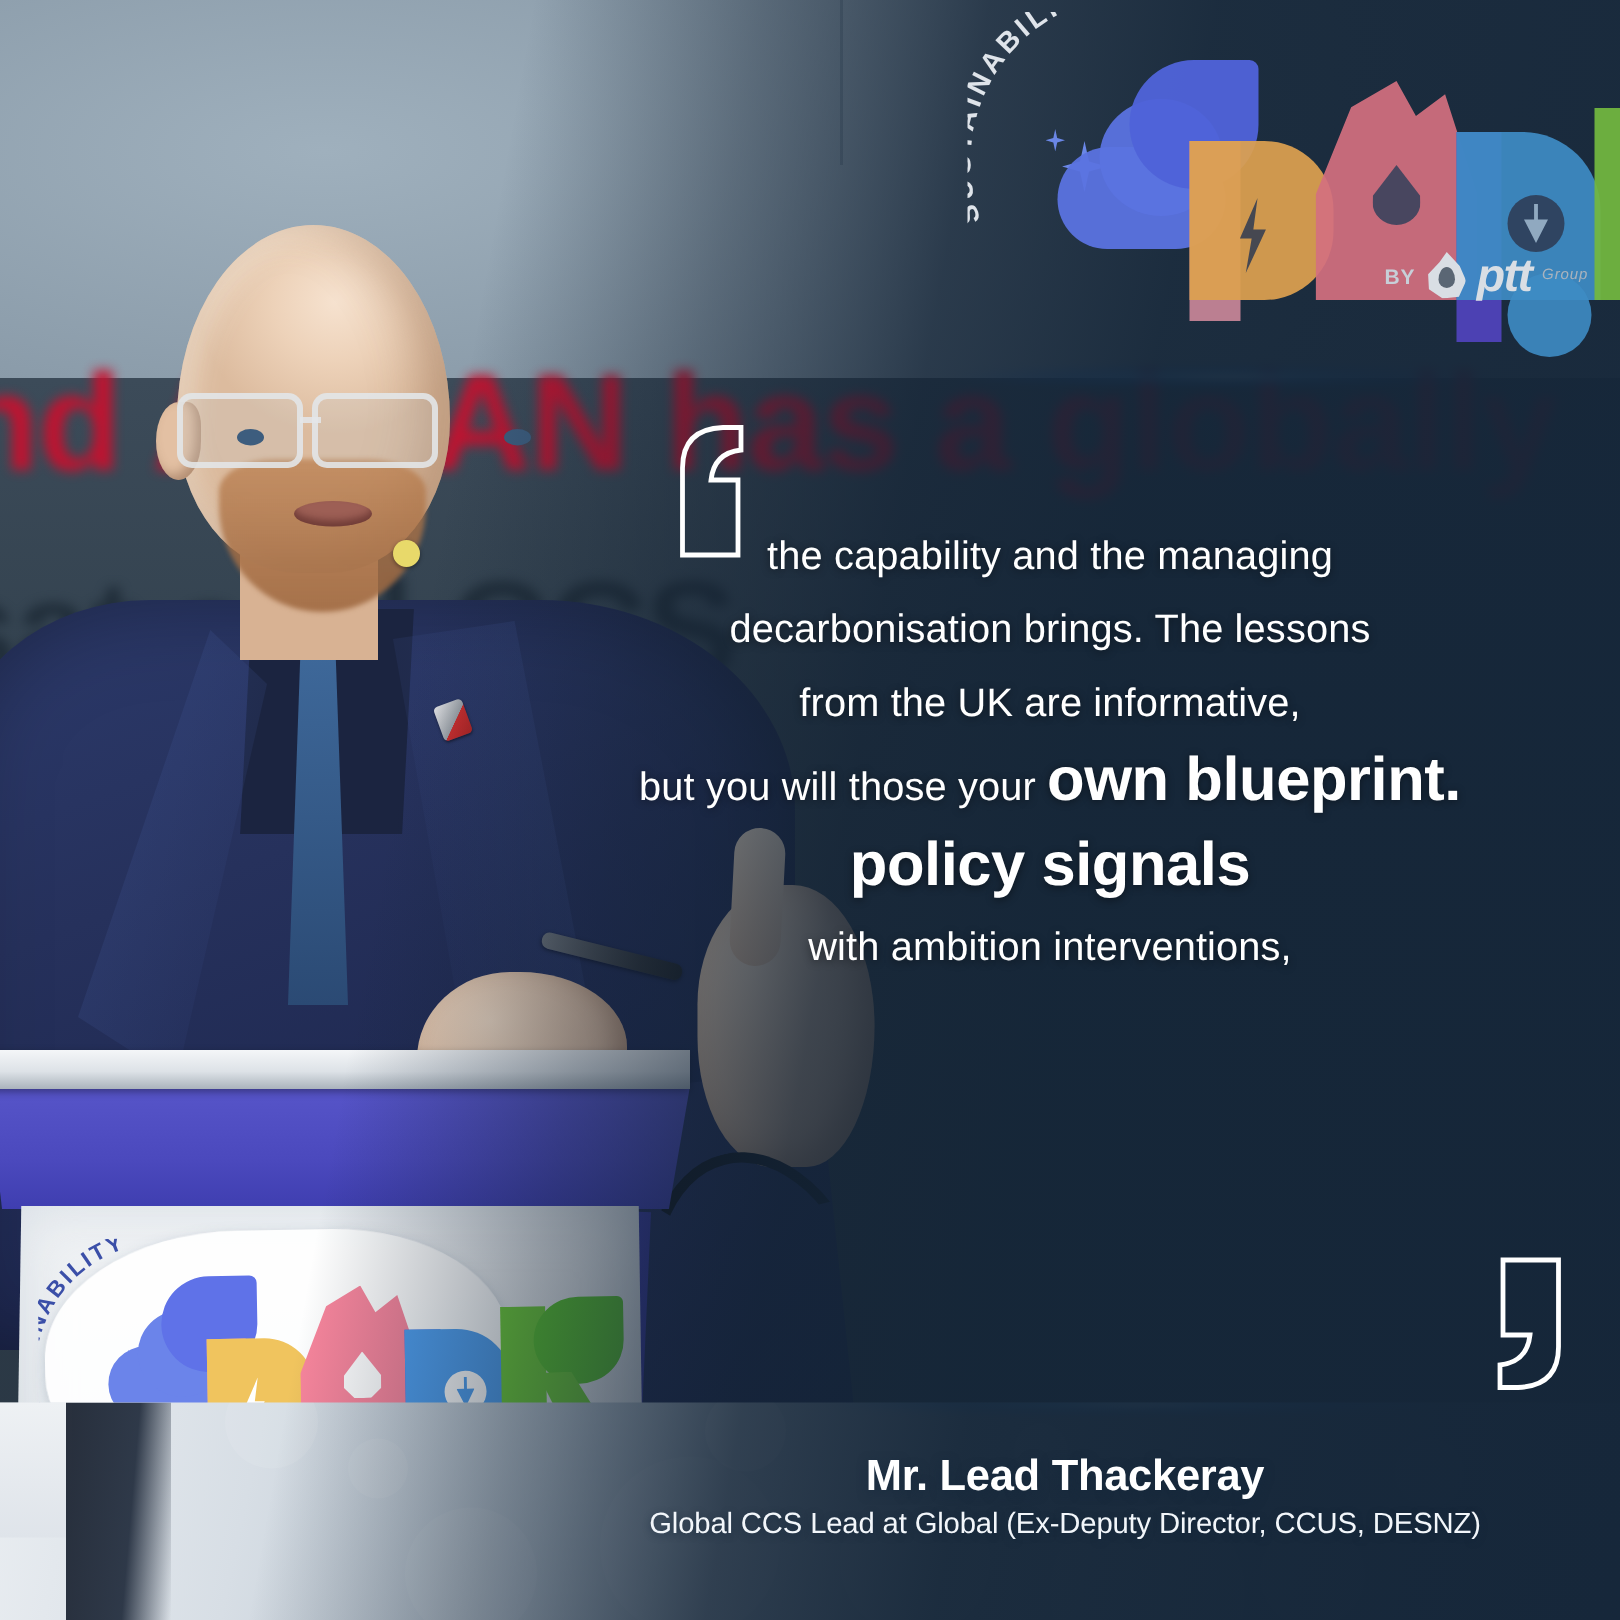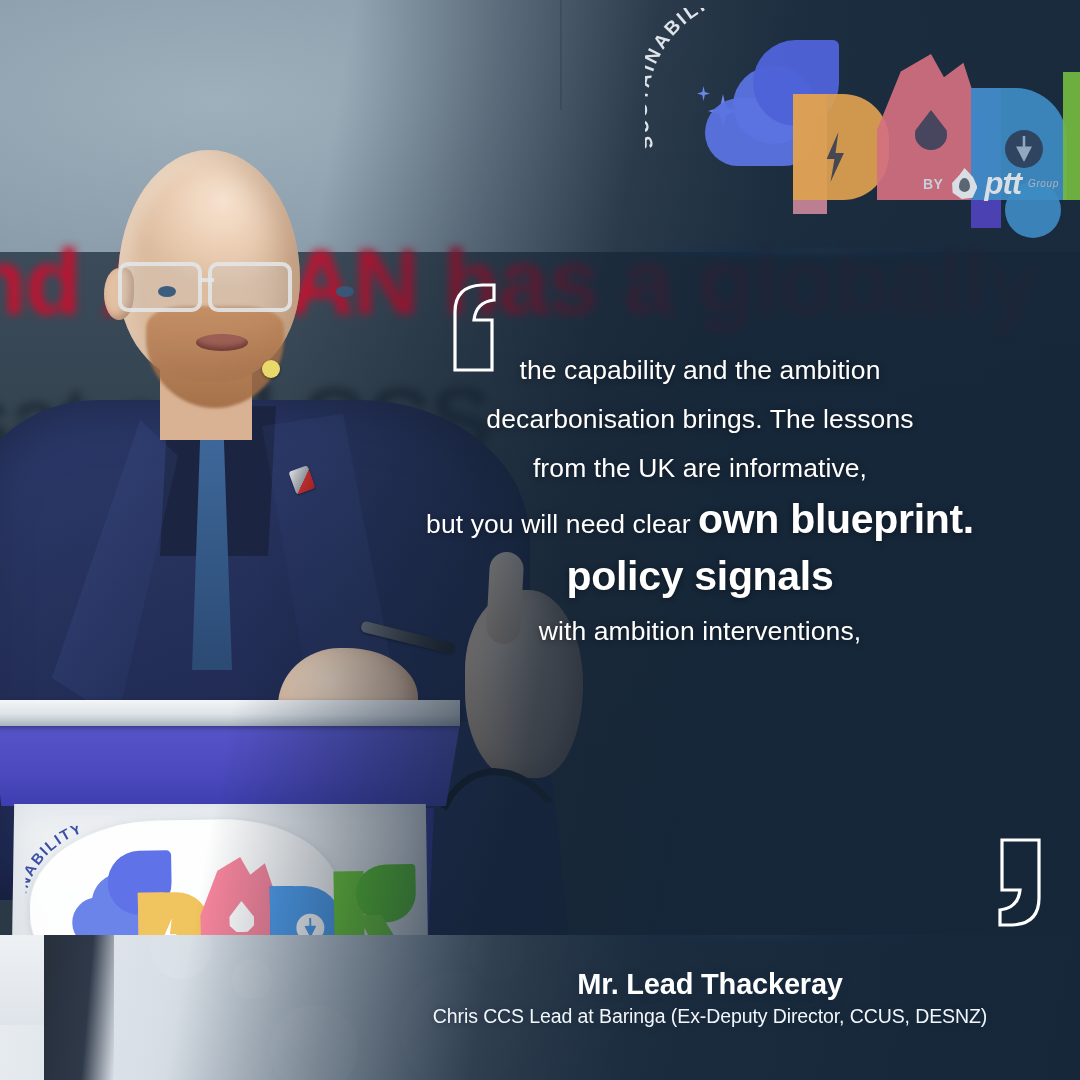--- a/index.html
+++ b/index.html
@@ -668,26 +668,26 @@
       <path d="M 3 88 L 3 30 Q 3 4 30 3 L 42 3 L 42 18 Q 24 20 22 38 L 40 38 L 40 88 Z" fill="none" stroke="#ffffff" stroke-width="3.2"></path>
     </svg>
   </div>
   <div class="quote-close">
     <svg viewBox="0 0 46 90">
       <path d="M 43 2 L 43 60 Q 43 86 16 87 L 4 87 L 4 72 Q 22 70 24 52 L 6 52 L 6 2 Z" fill="none" stroke="#ffffff" stroke-width="3.2"></path>
     </svg>
   </div>
 
   <div class="quote-lines">
-    <div class="q-line">the capability and the ambition</div>
+    <div class="q-line">the capability and the managing</div>
     <div class="q-line">decarbonisation brings. The lessons</div>
     <div class="q-line">from the UK are informative,</div>
-    <div class="q-line big"><span>but you will need clear </span><b>own blueprint.</b></div>
+    <div class="q-line big"><span>but you will those your </span><b>own blueprint.</b></div>
     <div class="q-line big"><b>policy signals</b></div>
     <div class="q-line">with ambition interventions,</div>
   </div>
 
   <div class="attribution">
     <div class="attr-name">Mr. Lead Thackeray</div>
-    <div class="attr-role">Chris CCS Lead at Baringa (Ex-Deputy Director, CCUS, DESNZ)</div>
+    <div class="attr-role">Global CCS Lead at Global (Ex-Deputy Director, CCUS, DESNZ)</div>
   </div>
 
 </div>
 
 </body></html>

